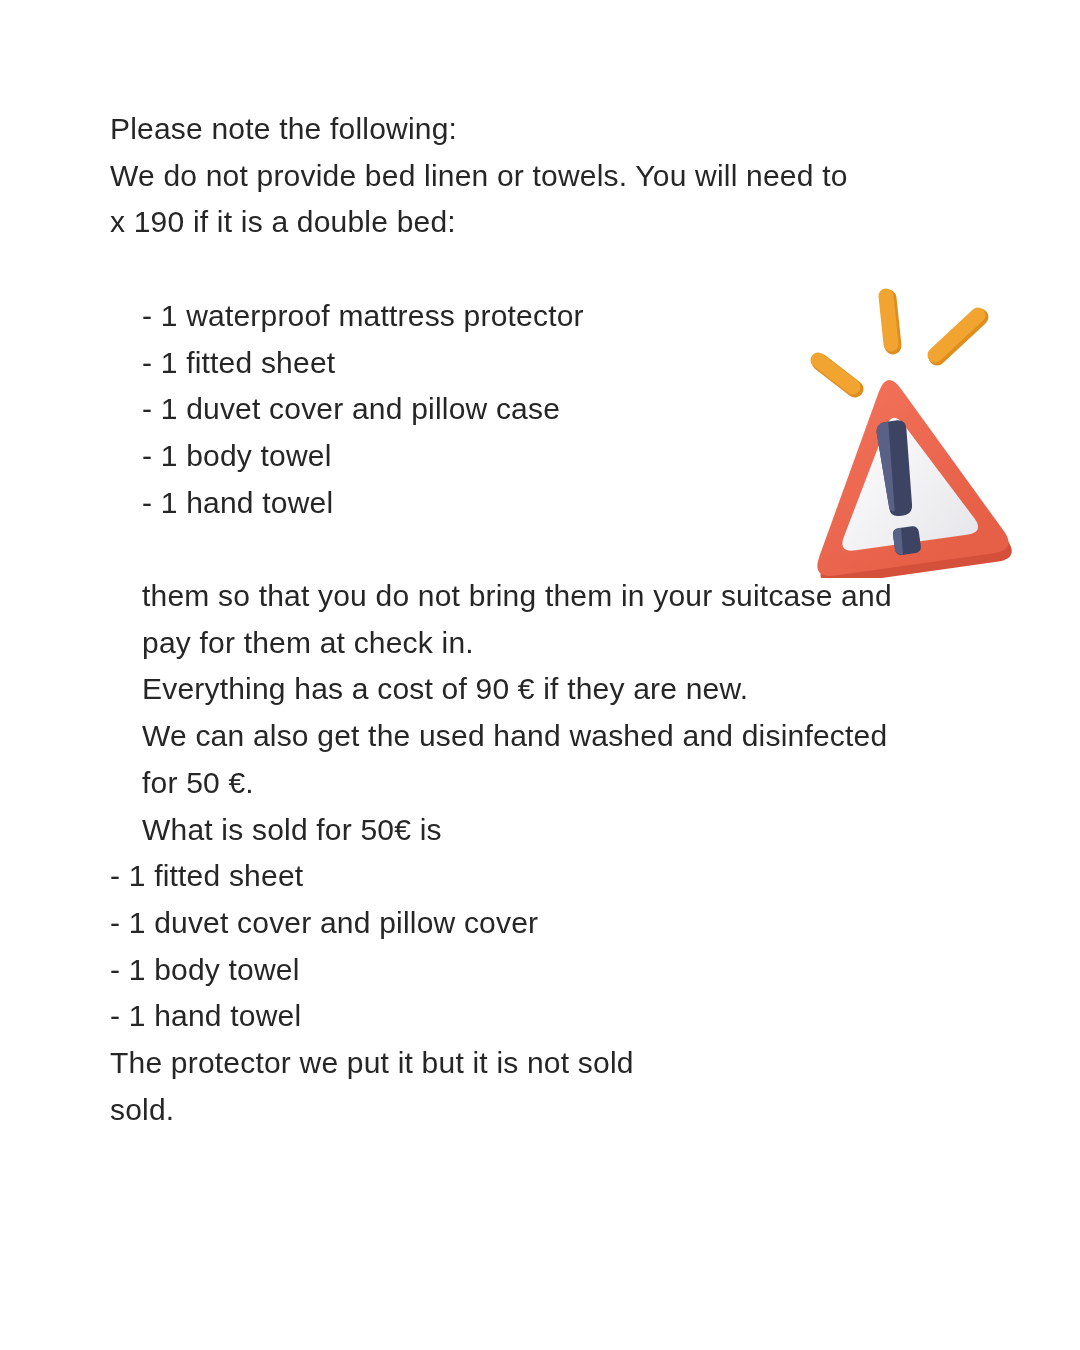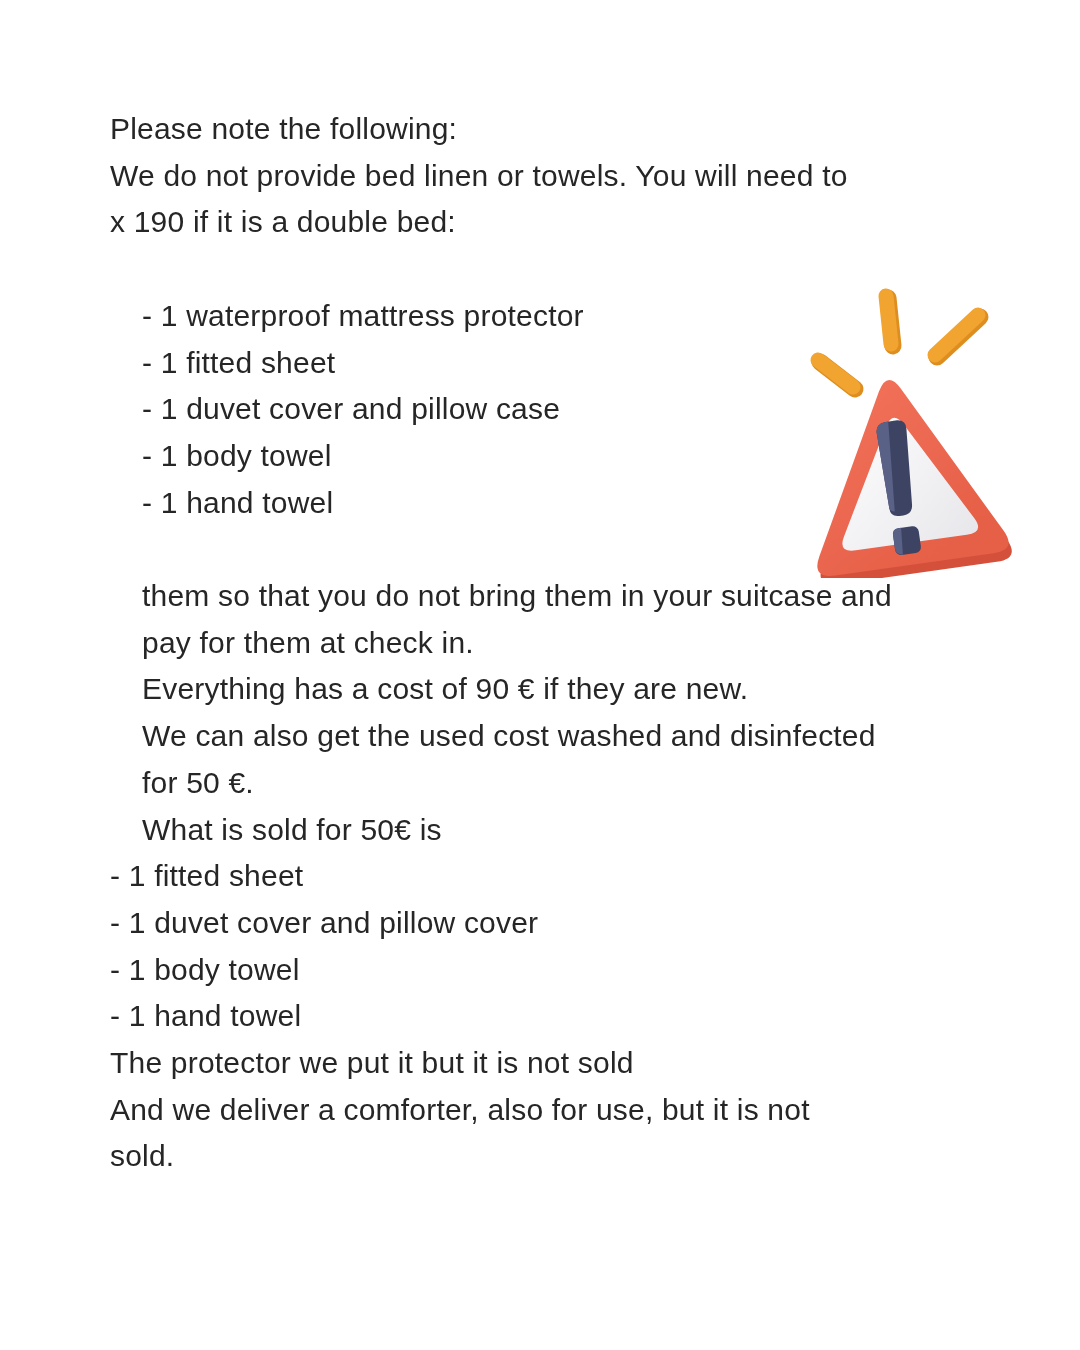--- a/index.html
+++ b/index.html
@@ -45,35 +45,34 @@
     <div class="line">- 1 fitted sheet</div>
     <div class="line">- 1 duvet cover and pillow case</div>
     <div class="line">- 1 body towel</div>
     <div class="line">- 1 hand towel</div>
   </div>
 
   <div class="gap-before">
     <div class="line">them so that you do not bring them in your suitcase and</div>
     <div class="line">pay for them at check in.</div>
     <div class="line">Everything has a cost of 90 € if they are new.</div>
-    <div class="line">We can also get the used cost washed and disinfected</div>
+    <div class="line">We can also get the used hand washed and disinfected</div>
     <div class="line">for 50 €.</div>
     <div class="line">What is sold for 50€ is</div>
   </div>
 
   <div>
     <div class="line">- 1 fitted sheet</div>
     <div class="line">- 1 duvet cover and pillow cover</div>
     <div class="line">- 1 body towel</div>
     <div class="line">- 1 hand towel</div>
   </div>
 
   <div>
     <div class="line">The protector we put it but it is not sold</div>
-    <div class="line">And we deliver a comforter, also for use, but it is not</div>
     <div class="line">sold.</div>
   </div>
 
 </div>
 
 <div class="warning-icon-wrap">
   <svg viewBox="0 0 250 300" xmlns="http://www.w3.org/2000/svg">
     <defs>
       <linearGradient id="faceGrad" x1="0" y1="0" x2="1" y2="1">
         <stop offset="0" stop-color="#FFFFFF"></stop>

